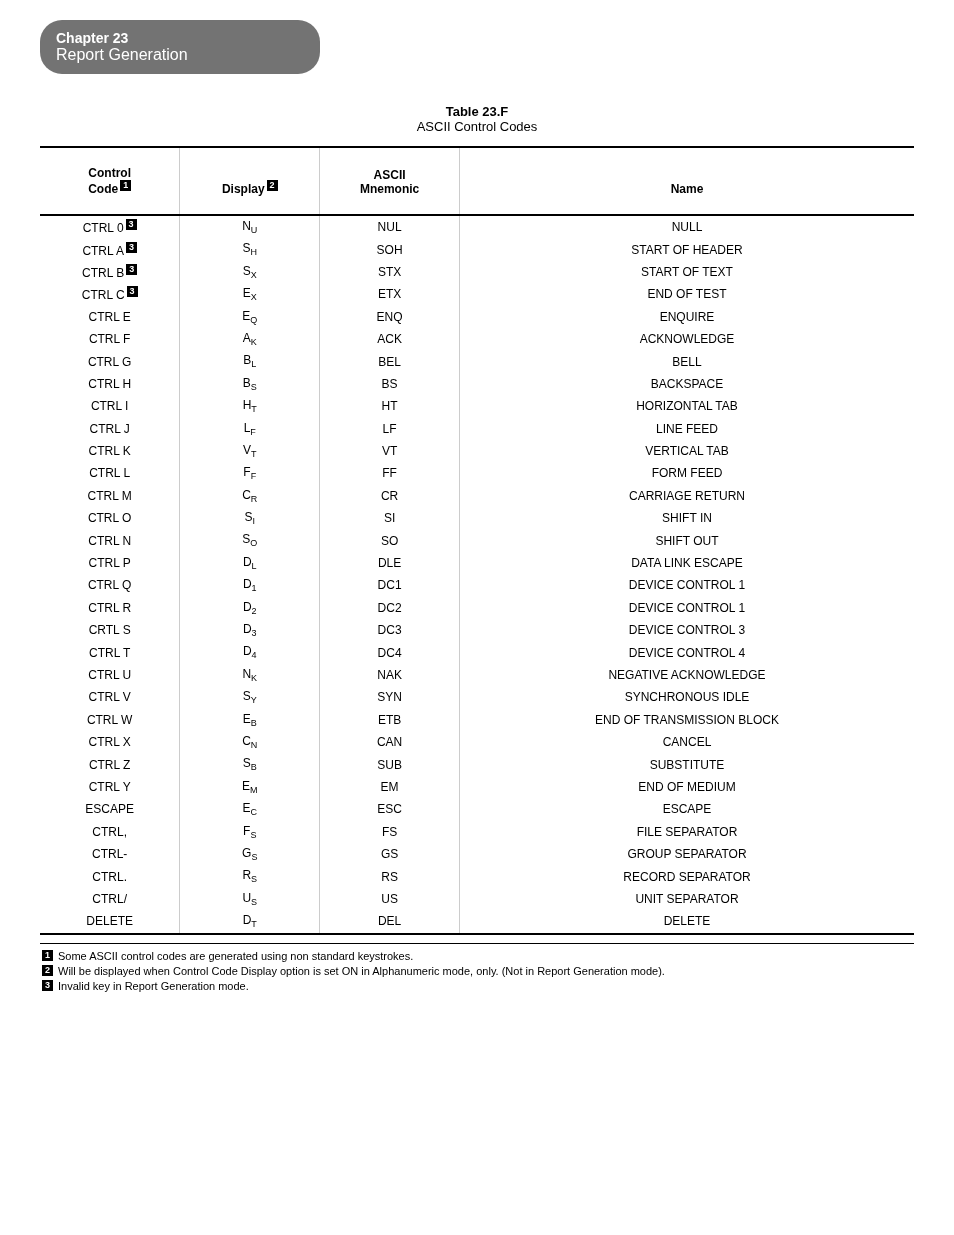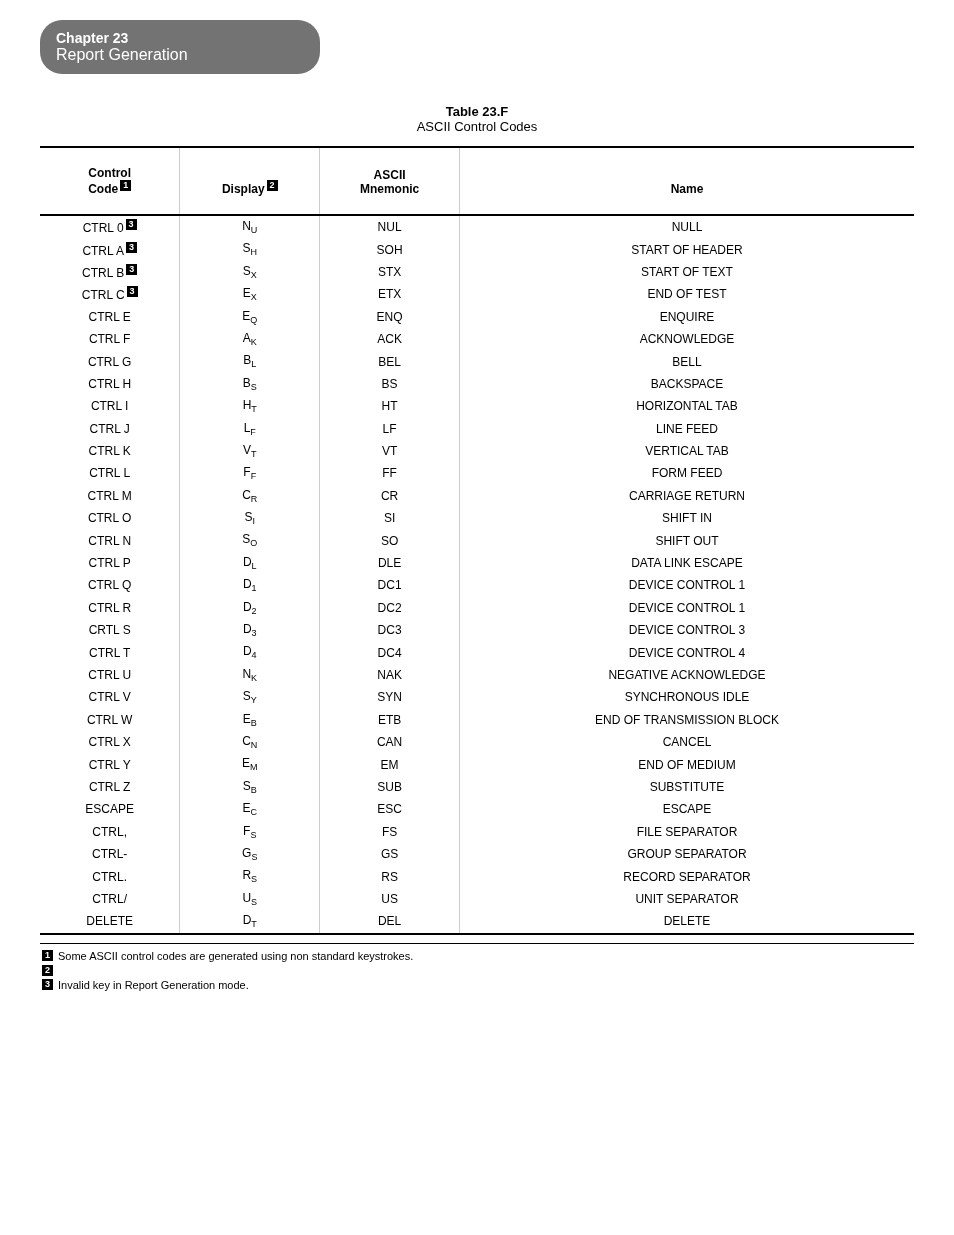--- a/index.html
+++ b/index.html
@@ -293,30 +293,30 @@
         <td>ETB</td>
         <td>END OF TRANSMISSION BLOCK</td>
       </tr>
       <tr>
         <td>CTRL X</td>
         <td>C<sub>N</sub></td>
         <td>CAN</td>
         <td>CANCEL</td>
       </tr>
       <tr>
+        <td>CTRL Z</td>
+        <td>S<sub>B</sub></td>
+        <td>SUB</td>
+        <td>SUBSTITUTE</td>
+      </tr>
+      <tr>
         <td>CTRL Y</td>
         <td>E<sub>M</sub></td>
         <td>EM</td>
         <td>END OF MEDIUM</td>
-      </tr>
-      <tr>
-        <td>CTRL Z</td>
-        <td>S<sub>B</sub></td>
-        <td>SUB</td>
-        <td>SUBSTITUTE</td>
       </tr>
       <tr>
         <td>ESCAPE</td>
         <td>E<sub>C</sub></td>
         <td>ESC</td>
         <td>ESCAPE</td>
       </tr>
       <tr>
         <td>CTRL,</td>
         <td>F<sub>S</sub></td>
@@ -350,20 +350,21 @@
     </tbody>
 </table>
 
 <div class="footnotes" id="footnotes-container">
 <div class="footnote-line">
       <span class="footnote-badge">1</span>
       <span>Some ASCII control codes are generated using non standard keystrokes.</span>
     </div>
     <div class="footnote-line">
       <span class="footnote-badge">2</span>
+      <span>Will be displayed when Control Code Display option is set ON in Alphanumeric mode, only.  (Not in Report Generation mode).</span>
     </div>
     <div class="footnote-line">
       <span class="footnote-badge">3</span>
       <span>Invalid key in Report Generation mode.</span>
     </div>
   </div>
 
 
 
 

